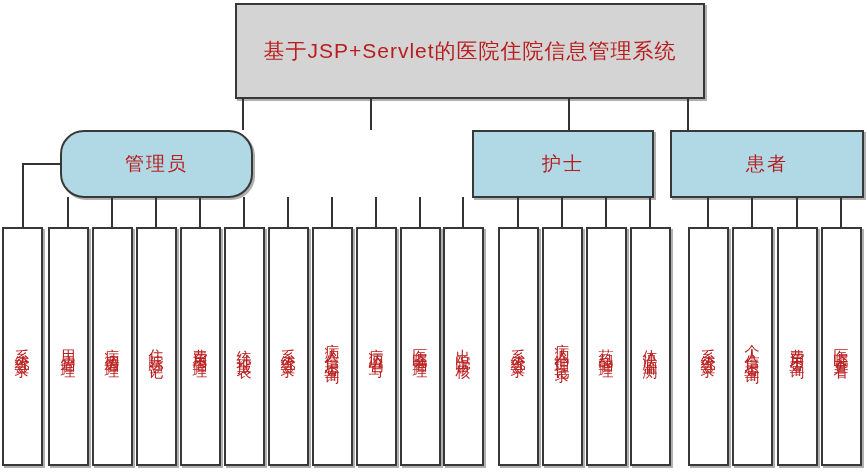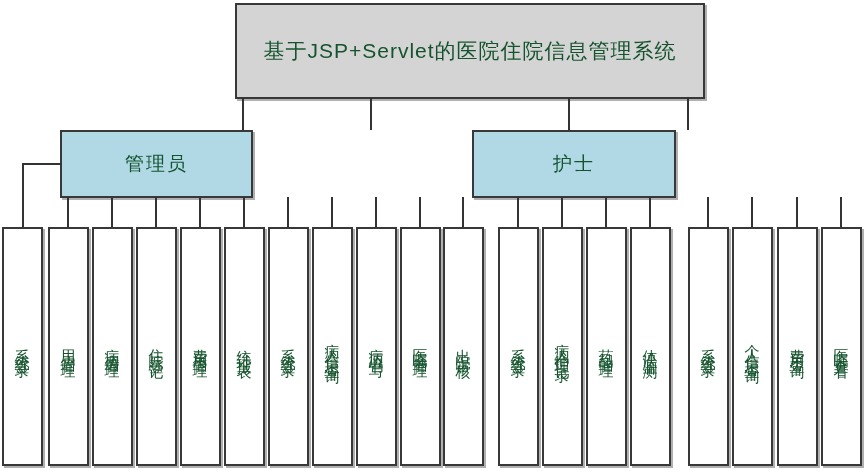--- a/index.html
+++ b/index.html
@@ -16,37 +16,37 @@
     overflow: hidden;
   }
   .box {
     position: absolute;
     box-sizing: border-box;
     border: 2px solid var(--border, #383838);
     box-shadow: 2px 2px 0 var(--shadow, #b0b0b0);
     display: flex;
     align-items: center;
     justify-content: center;
-    color: #14532d;
+    color: #b91c1c;
   }
   .root {
     left: 235px; top: 3px; width: 470px; height: 96px;
     background: var(--root-fill, #d4d4d4);
     font-size: 21px;
     letter-spacing: 1px;
   }
   .branch {
     top: 130px; height: 68px;
     background: var(--branch-fill, #b0d9e5);
     font-size: 19px;
     letter-spacing: 2px;
   }
-  .b0 { left: 60px;  width: 193px; }
+  .b0 { left: 60px;  width: 193px; border-radius: 24px; }
   .b1 { left: 274px; width: 193px; }
-  .b2 { left: 472px; width: 204px; }
+  .b2 { left: 472px; width: 182px; }
   .b3 { left: 670px; width: 194px; }
   .leaf {
     top: 227px; width: 41px; height: 239px;
     background: var(--leaf-fill, #ffffff);
   }
   .vtext {
     writing-mode: vertical-lr;
     text-orientation: upright;
     font-size: 15px;
     letter-spacing: 5px;
@@ -74,20 +74,23 @@
   <div class="vline tv" style="left:242px"></div>
   <div class="vline tv" style="left:370px"></div>
   <div class="vline tv" style="left:568px"></div>
   <div class="vline tv" style="left:687px"></div>
 
   <div class="box branch b0">
     <span>管理员</span>
   </div>
   <div class="box branch b2">
     <span>护士</span>
+  </div>
+  <div class="box branch b3">
+    <span>患者</span>
   </div>
 
   <div class="hline" style="left:22px;top:163px;width:40px"></div>
   <div class="vline" style="left:22px;top:163px;height:64px"></div>
 
   <div class="vline lv" style="left:67px"></div>
   <div class="vline lv" style="left:111px"></div>
   <div class="vline lv" style="left:155px"></div>
   <div class="vline lv" style="left:199px"></div>
   <div class="vline lv" style="left:243px"></div>

